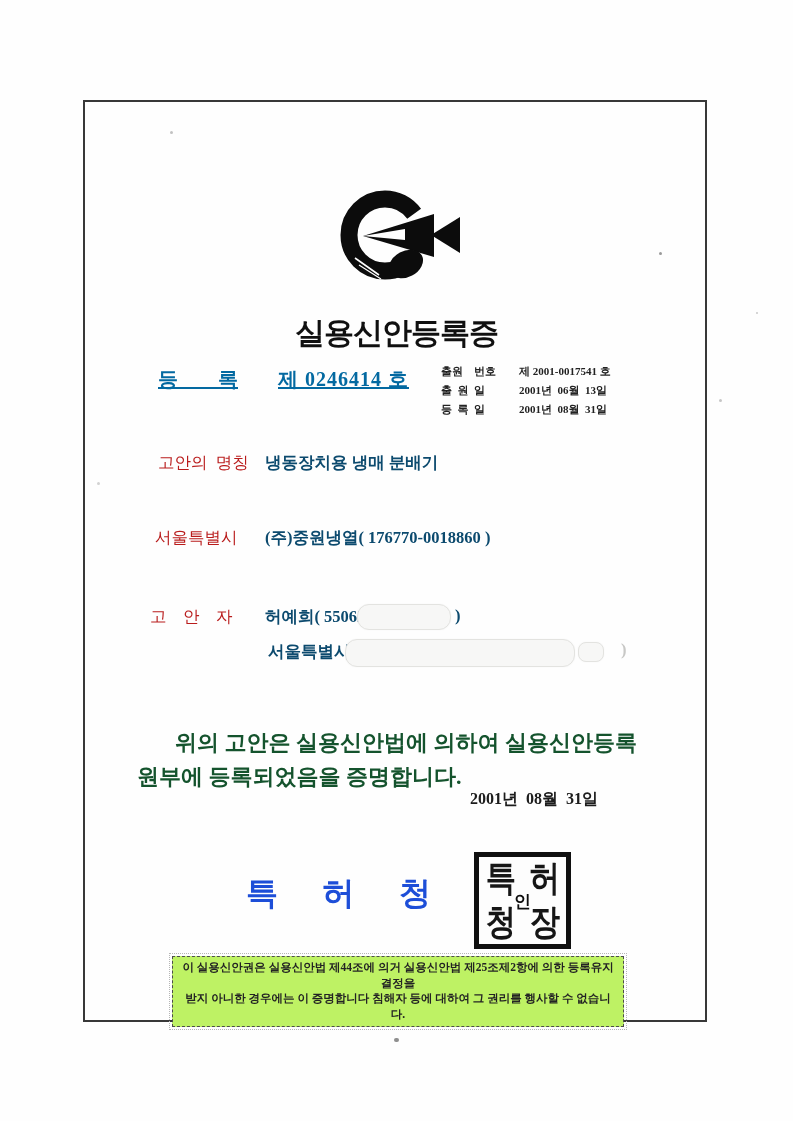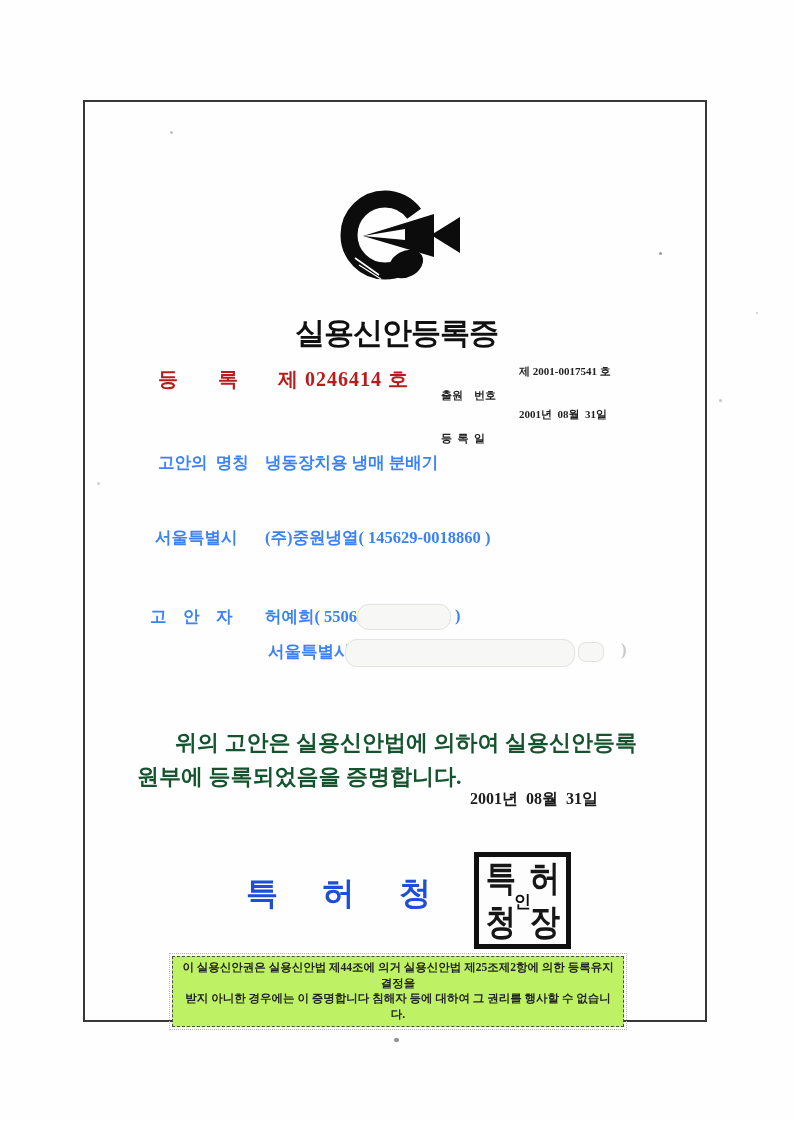--- a/index.html
+++ b/index.html
@@ -14,29 +14,29 @@
   }
   
   .logo{position:absolute;left:333px;top:188px;width:134px;height:100px;}
   
   .title{
     position:absolute;left:0;top:313px;width:100%;text-align:center;
     font-family:"Liberation Sans", sans-serif;font-weight:bold;font-size:30px;
     letter-spacing:-1px;color:#101010;
   }
   
-  .reg-row{position:absolute;left:158px;top:366px;font-size:20px;font-weight:bold;color:#b91c1c;}
+  .reg-row{position:absolute;left:158px;top:366px;font-size:20px;font-weight:bold;color:#0369a1;text-decoration:underline;}
   .reg-row .num{margin-left:40px;letter-spacing:1px;}
   
   .info-block{position:absolute;left:441px;top:362px;width:200px;font-size:11px;font-weight:bold;color:#222;}
   .info-row{display:flex;line-height:19px;}
-  .info-row .lbl{width:78px;margin-top:24px;}
+  .info-row .lbl{width:78px;}
   
-  .f-label{position:absolute;font-size:16.5px;font-weight:bold;color:#3b82f6;}
-  .f-value{position:absolute;font-size:16.5px;font-weight:bold;color:#3b82f6;}
+  .f-label{position:absolute;font-size:16.5px;font-weight:normal;color:#b91c1c;}
+  .f-value{position:absolute;font-size:16.5px;font-weight:bold;color:#0c4a6e;}
   
   .blob{
     position:absolute;background:#f7f7f6;border:1px solid #e3e3e0;border-radius:12px;
     box-shadow:0 0 2px rgba(0,0,0,0.04);
   }
   .faint{color:#c8c8c6;}
   
   .statement{
     position:absolute;left:137px;top:726px;width:510px;
     font-size:22px;font-weight:bold;line-height:34px;color:#14532d;
@@ -96,30 +96,34 @@
   <div class="reg-row">
     <span class="pre">등        록</span><span class="num pre">제 0246414 호</span>
   </div>
 
   <div class="info-block">
     <div class="info-row">
       <span class="lbl pre">출원    번호</span>
       <span class="pre">제 2001-0017541 호</span>
     </div>
     <div class="info-row">
+      <span class="lbl pre">출  원  일</span>
+      <span class="pre">2001년  06월  13일</span>
+    </div>
+    <div class="info-row">
       <span class="lbl pre">등  록  일</span>
       <span class="pre">2001년  08월  31일</span>
     </div>
   </div>
 
   <div class="f-label pre" style="left:158px;top:452px;">고안의  명칭</div>
   <div class="f-value" style="left:265px;top:452px;">냉동장치용 냉매 분배기</div>
 
   <div class="f-label" style="left:155px;top:527px;">서울특별시</div>
-  <div class="f-value" style="left:265px;top:527px;">(주)중원냉열( 145629-0018860 )</div>
+  <div class="f-value" style="left:265px;top:527px;">(주)중원냉열( 176770-0018860 )</div>
 
   <div class="f-label pre" style="left:150px;top:606px;">고    안    자</div>
   <div class="f-value pre" style="left:265px;top:606px;">허예희( 550622</div>
   <div class="blob" style="left:357px;top:604px;width:92px;height:24px;"></div>
   <div class="f-value" style="left:455px;top:606px;">)</div>
   <div class="f-value" style="left:268px;top:641px;">서울특별시</div>
   <div class="blob" style="left:345px;top:639px;width:228px;height:26px;"></div>
   <div class="blob" style="left:578px;top:642px;width:24px;height:18px;border-radius:8px;"></div>
   <div class="f-value faint" style="left:621px;top:640px;">)</div>
 

